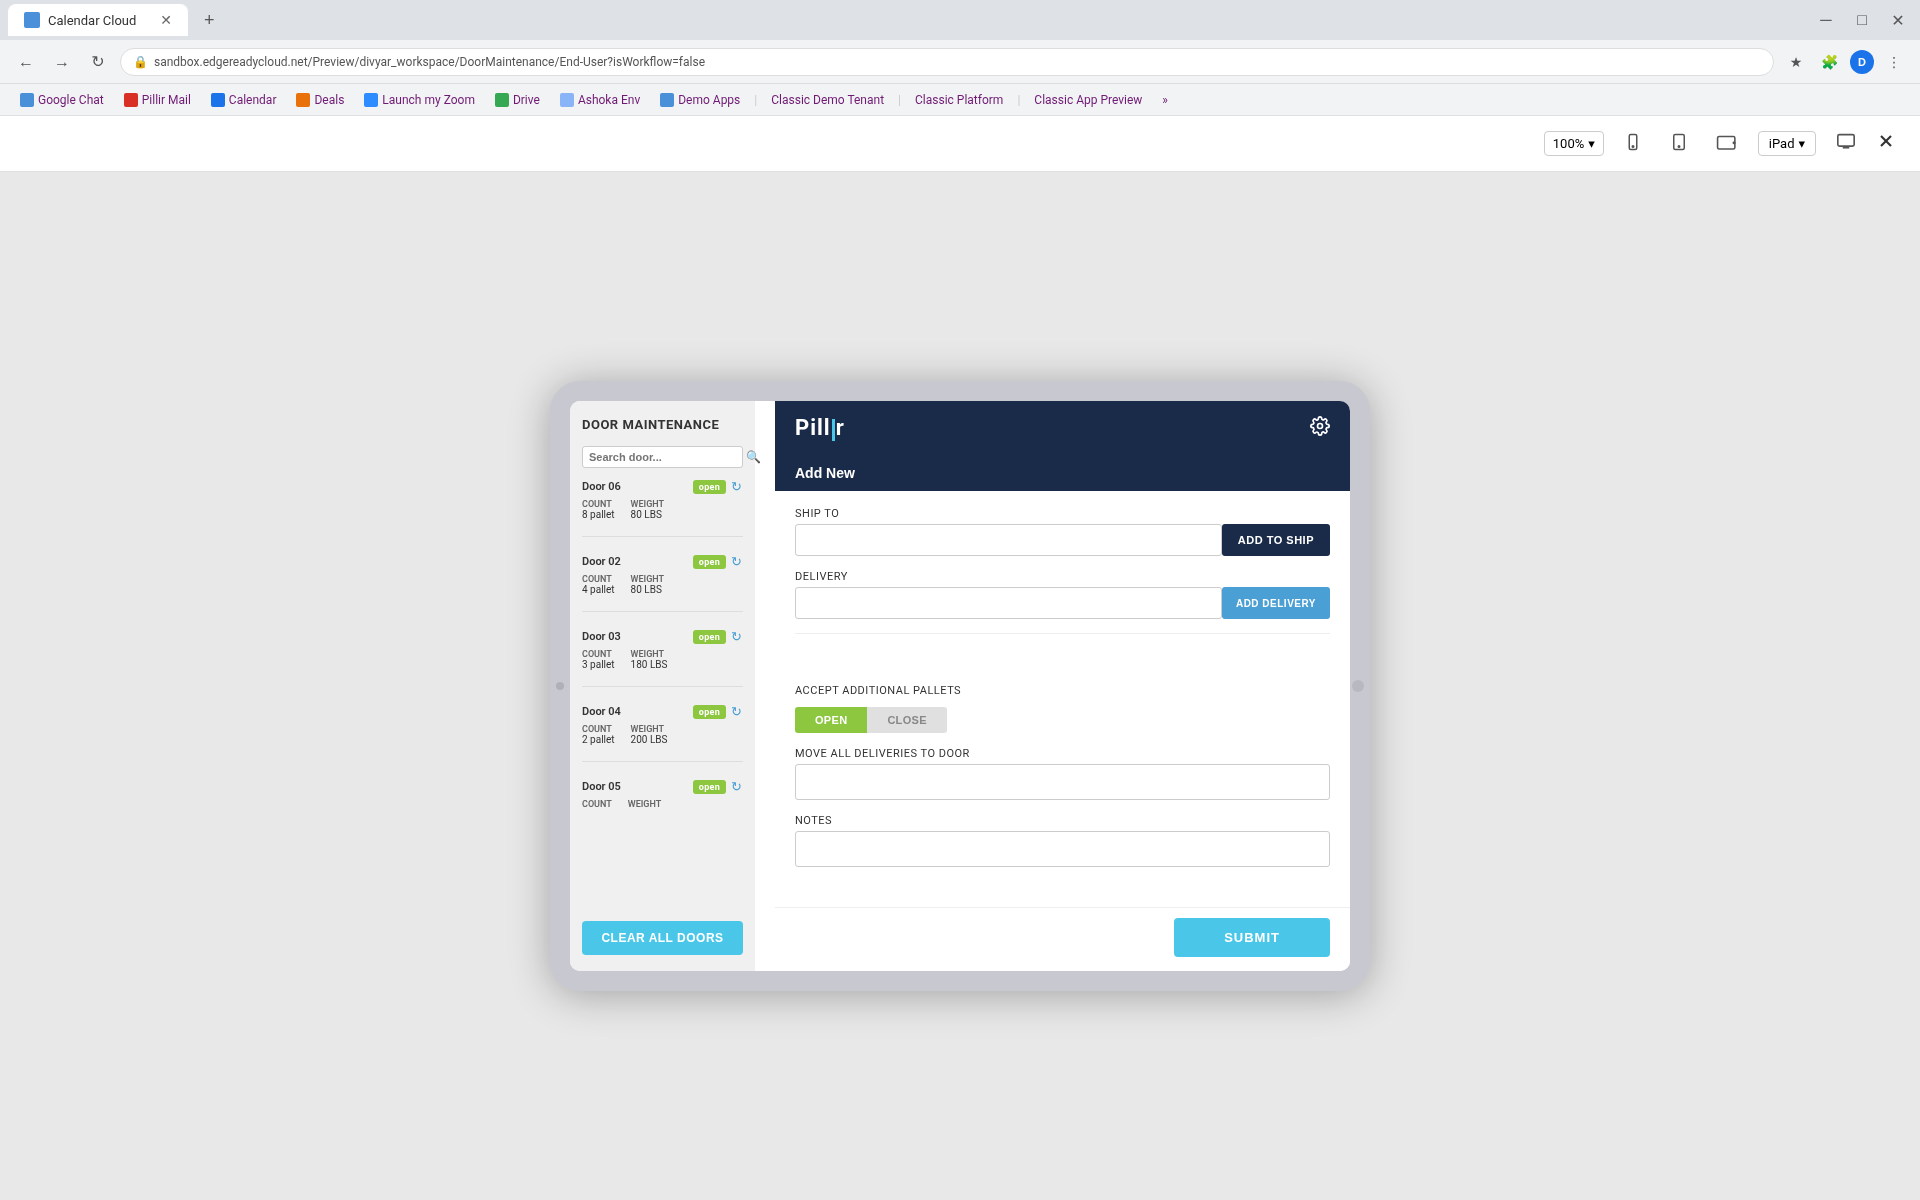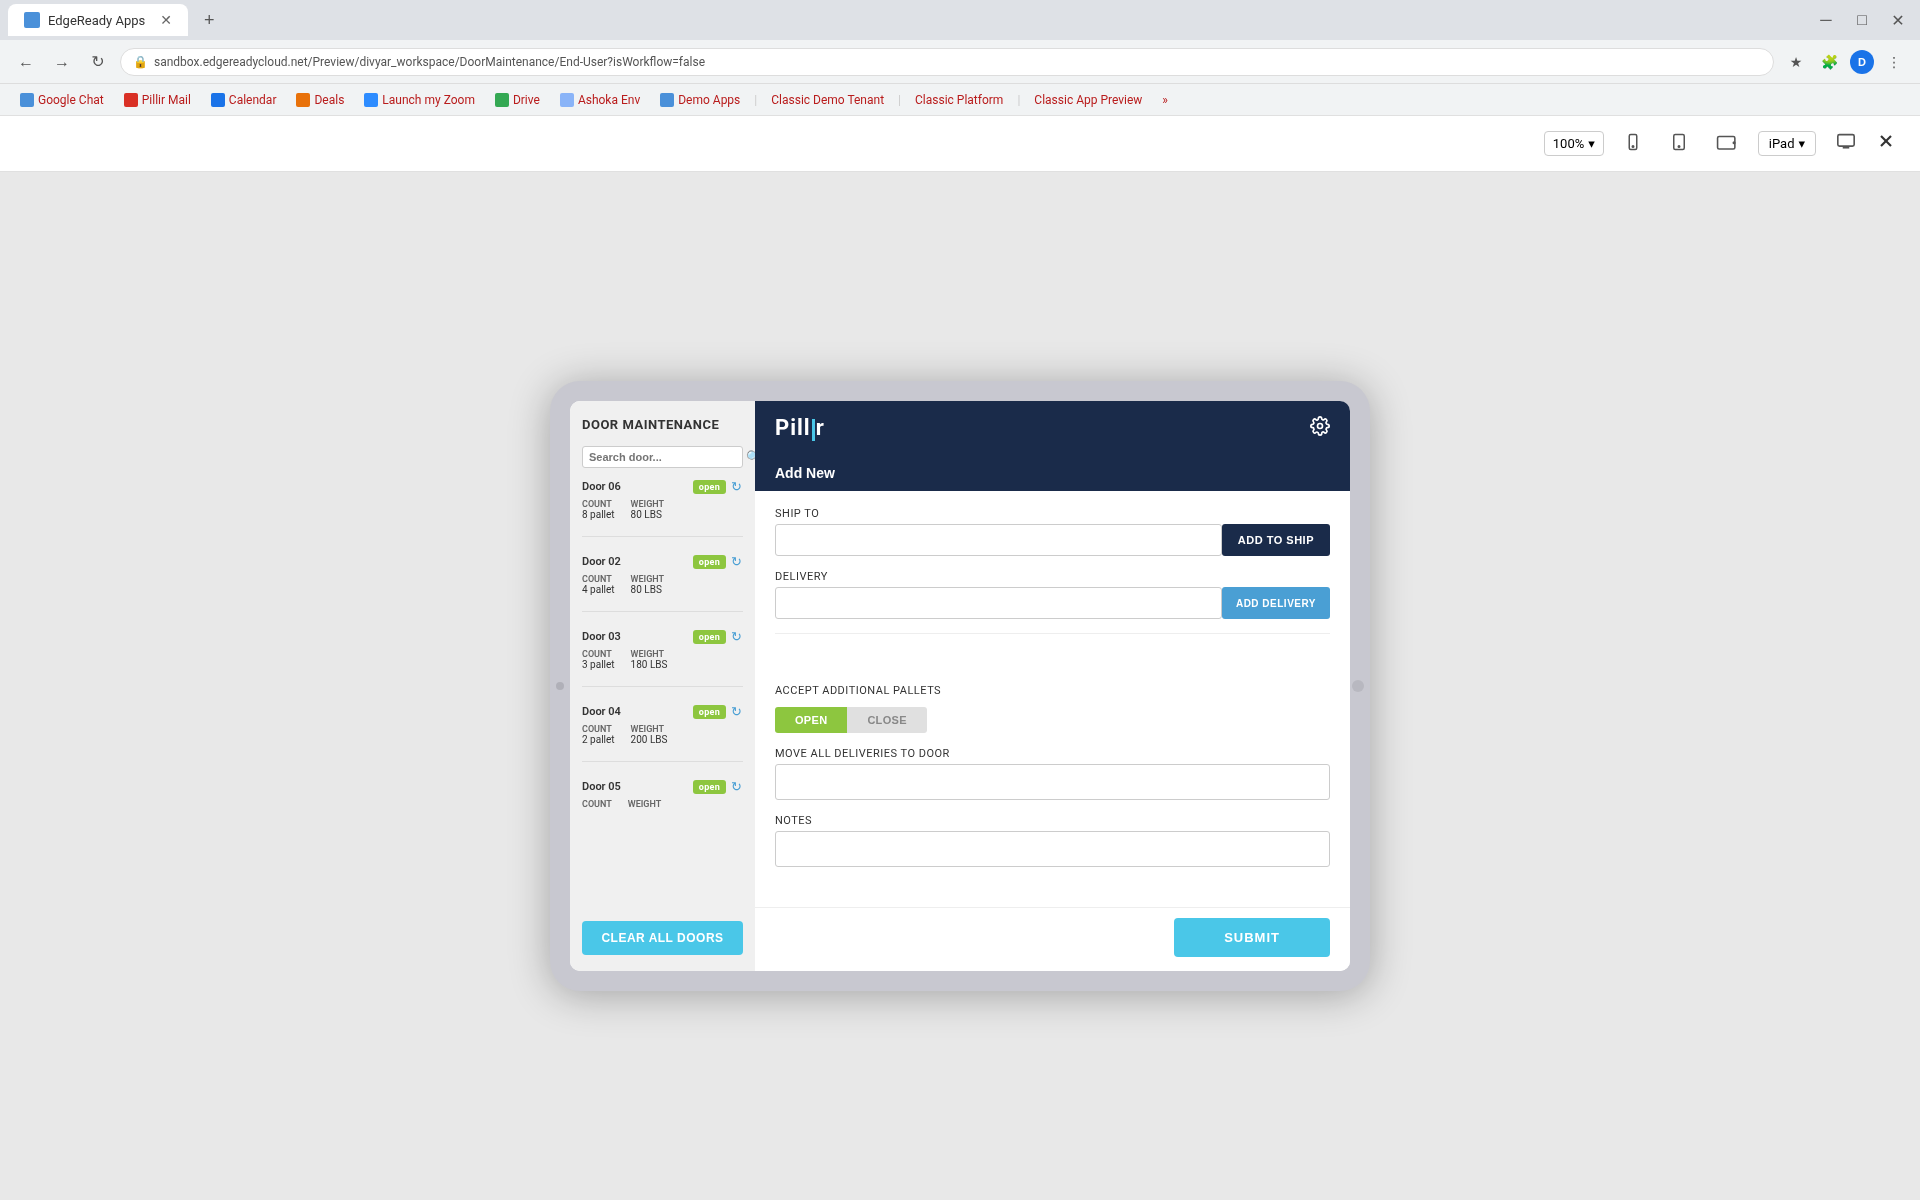--- a/index.html
+++ b/index.html
@@ -136,21 +136,21 @@
       padding: 0 12px;
       gap: 4px;
       border-bottom: 1px solid #e0e0e0;
       font-size: 12px;
     }
 
     .bookmark-item {
       padding: 4px 8px;
       border-radius: 4px;
       cursor: pointer;
-      color: #b91c1c;
+      color: #701a75;
       display: flex;
       align-items: center;
       gap: 4px;
       white-space: nowrap;
     }
 
     .bookmark-favicon {
       width: 14px;
       height: 14px;
       border-radius: 2px;
@@ -385,20 +385,21 @@
       cursor: pointer;
       letter-spacing: 0.5px;
       margin-top: auto;
     }
 
     
     .main-content {
       flex: 1;
       display: flex;
       flex-direction: column;
+      padding-left: 20px;
     }
 
     
     .app-header {
       background: #1a2b4a;
       height: 54px;
       display: flex;
       align-items: center;
       justify-content: space-between;
       padding: 0 20px;
@@ -583,21 +584,21 @@
     }
   </style>
 </head>
 <body>
 
 <div class="browser">
 
   <div class="browser-titlebar">
     <div class="browser-tab">
       <span class="tab-favicon"></span>
-      <span>EdgeReady Apps</span>
+      <span>Calendar Cloud</span>
       <span class="tab-close">✕</span>
     </div>
     <button class="new-tab-btn">+</button>
     <div style="margin-left:auto; display:flex; gap:8px;">
       <button class="nav-btn">─</button>
       <button class="nav-btn">□</button>
       <button class="nav-btn">✕</button>
     </div>
   </div>
 

